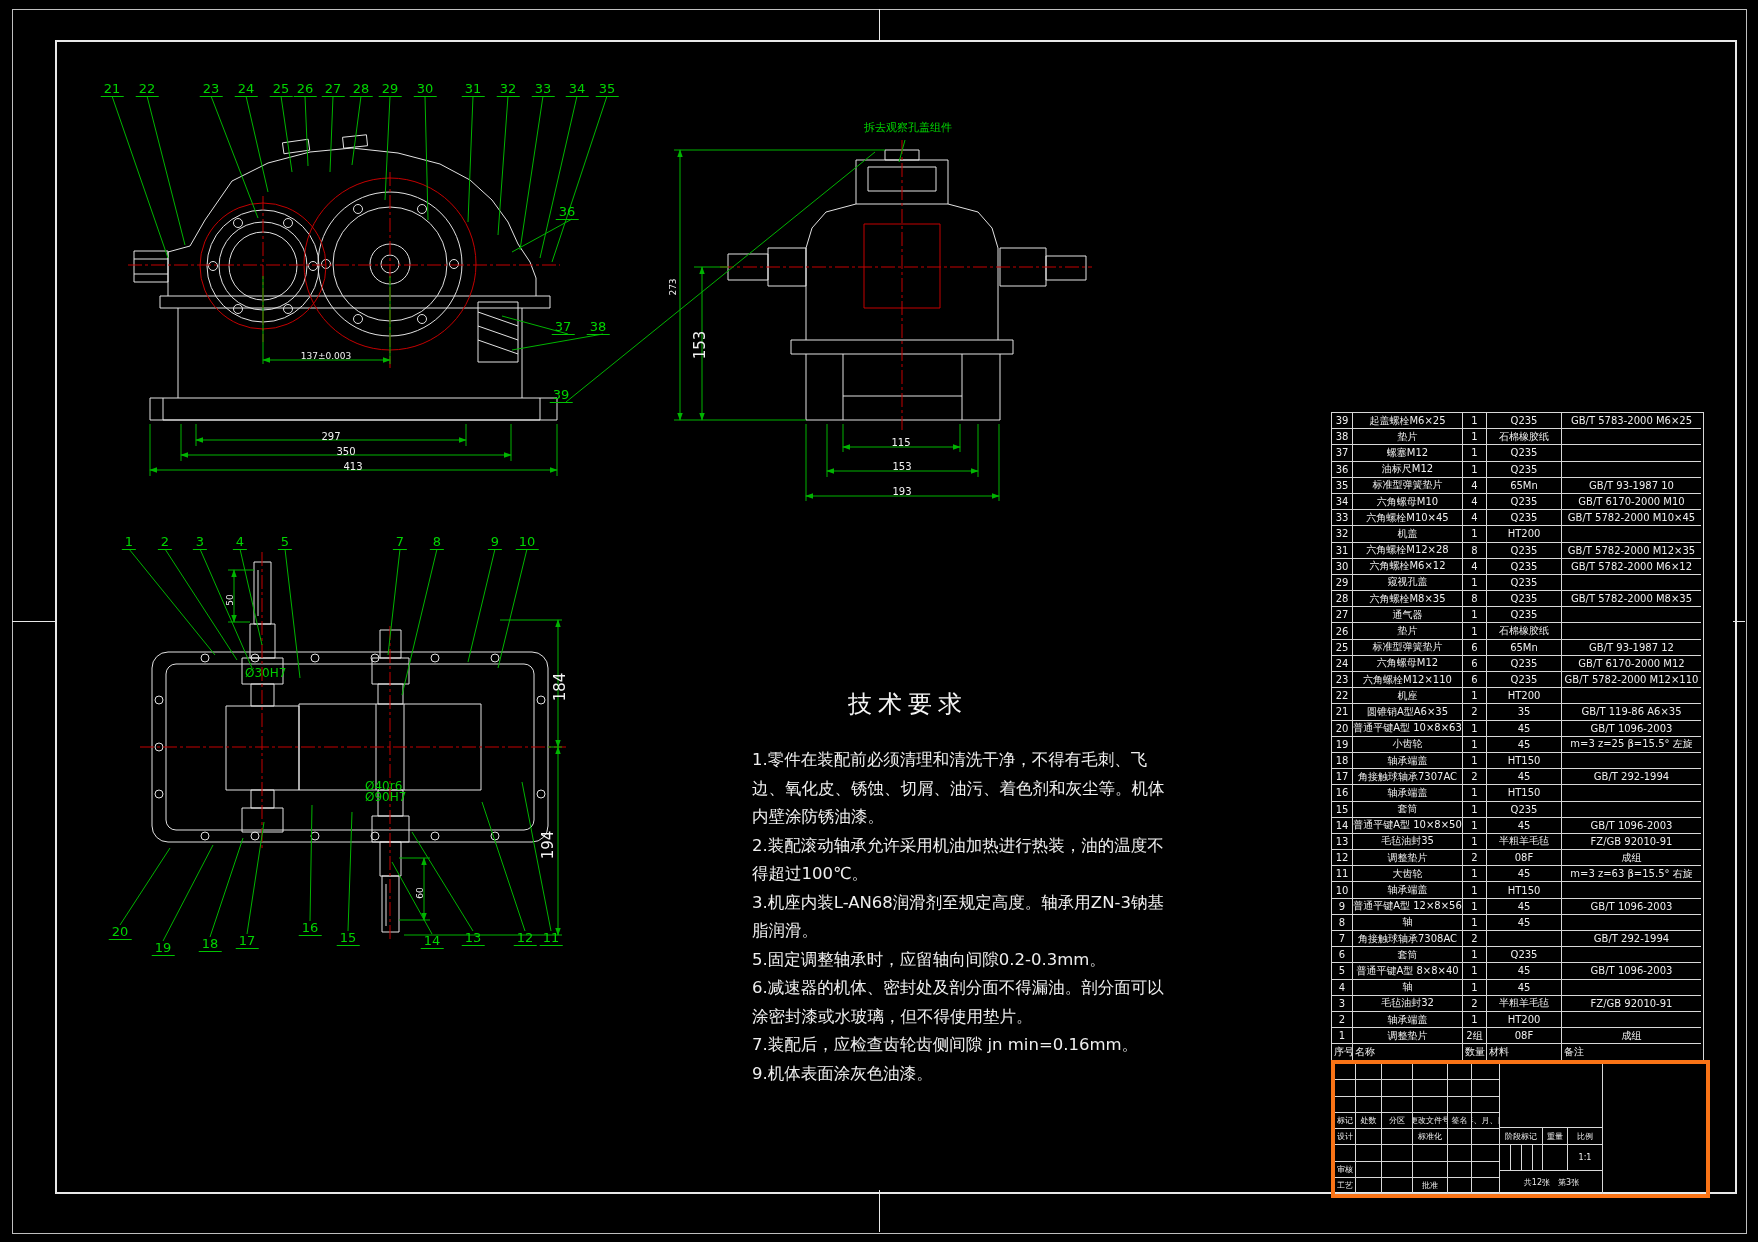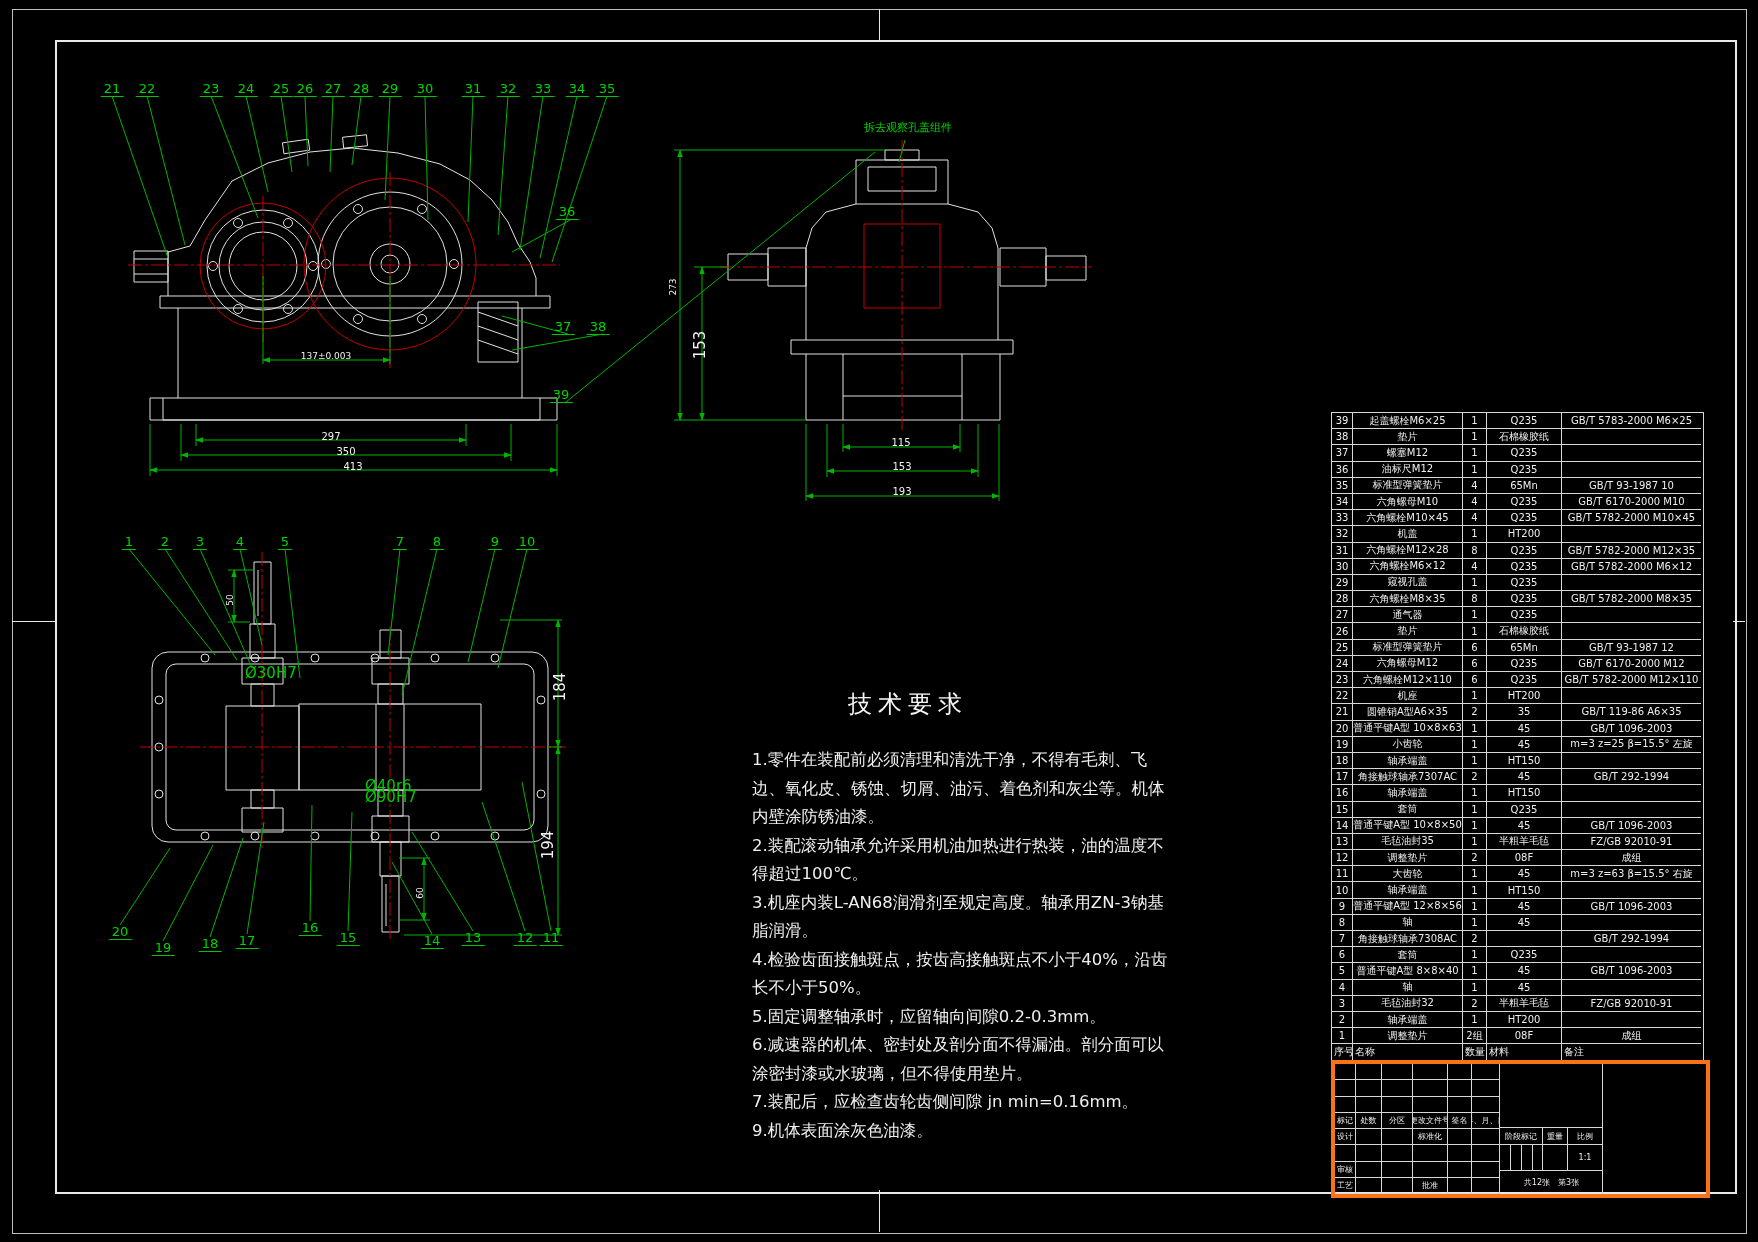--- a/index.html
+++ b/index.html
@@ -13,21 +13,21 @@
   .w{stroke:#e2e2e2;stroke-width:1;fill:none;}
   .red{stroke:#c40000;stroke-width:1;fill:none;stroke-dasharray:14 3 3 3;}
   .redc{stroke:#c40000;stroke-width:1;fill:none;}
   .grn{stroke:#00b400;stroke-width:1;fill:none;}
   .bal{position:absolute;transform:translateX(-50%);color:#00d400;font-size:13px;line-height:13px;
        padding:0 3px 1px 3px;border-bottom:1px solid #00c400;white-space:nowrap;}
   .dim{position:absolute;transform:translateX(-50%);color:#f2f2f2;font-size:10px;line-height:13px;white-space:nowrap;}
   .dim.small{font-size:9px;}
   .vdim{position:absolute;color:#f2f2f2;font-size:15px;line-height:14px;transform:rotate(-90deg);white-space:nowrap;}
   .vdim.small{font-size:9px;}
-  .gl{position:absolute;color:#00cc00;font-size:15px;line-height:10px;white-space:nowrap;padding-left:15px;}
+  .gl{position:absolute;color:#00cc00;font-size:12px;line-height:10px;white-space:nowrap;padding-left:15px;}
   .cad-note{position:absolute;color:#00d400;font-size:11px;white-space:nowrap;}
   .techreq{position:absolute;left:752px;top:688px;width:418px;}
   .tr-title{font-size:24px;letter-spacing:6px;color:#f5f5f5;margin:0 0 26px 96px;}
   .tr-items div{font-size:16.5px;line-height:28.5px;color:#efefef;}
   
   .bom{position:absolute;left:1331px;top:412px;width:371px;border:1px solid #d8d8d8;font-size:10px;}
   .bom-row{display:grid;grid-template-columns:21px 110px 24px 75px 139px;height:16.2px;}
   .bom-cell{border-right:1px solid #d8d8d8;border-bottom:1px solid #d8d8d8;display:flex;
             align-items:center;justify-content:center;white-space:nowrap;overflow:hidden;color:#efefef;}
   .bom-cell:last-child{border-right:none;}
@@ -264,21 +264,20 @@
   <div class="gl" style="left:350px;top:792px;">Ø90H7</div>
 
   <div class="cad-note" style="left:864px;top:120px;">拆去观察孔盖组件</div>
 
   <div class="techreq">
     <div class="tr-title">技术要求</div>
     <div class="tr-items">
       <div>1.零件在装配前必须清理和清洗干净，不得有毛刺、飞边、氧化皮、锈蚀、切屑、油污、着色剂和灰尘等。机体内壁涂防锈油漆。</div>
       <div>2.装配滚动轴承允许采用机油加热进行热装，油的温度不得超过100℃。</div>
       <div>3.机座内装L-AN68润滑剂至规定高度。轴承用ZN-3钠基脂润滑。</div>
-      <div>4.检验齿面接触斑点，按齿高接触斑点不小于40%，沿齿长不小于50%。</div>
       <div>5.固定调整轴承时，应留轴向间隙0.2-0.3mm。</div>
       <div>6.减速器的机体、密封处及剖分面不得漏油。剖分面可以涂密封漆或水玻璃，但不得使用垫片。</div>
       <div>7.装配后，应检查齿轮齿侧间隙 jn min=0.16mm。</div>
       <div>9.机体表面涂灰色油漆。</div>
     </div>
   </div>
 
   <div class="bom">
     <div>
         <div class="bom-row">

